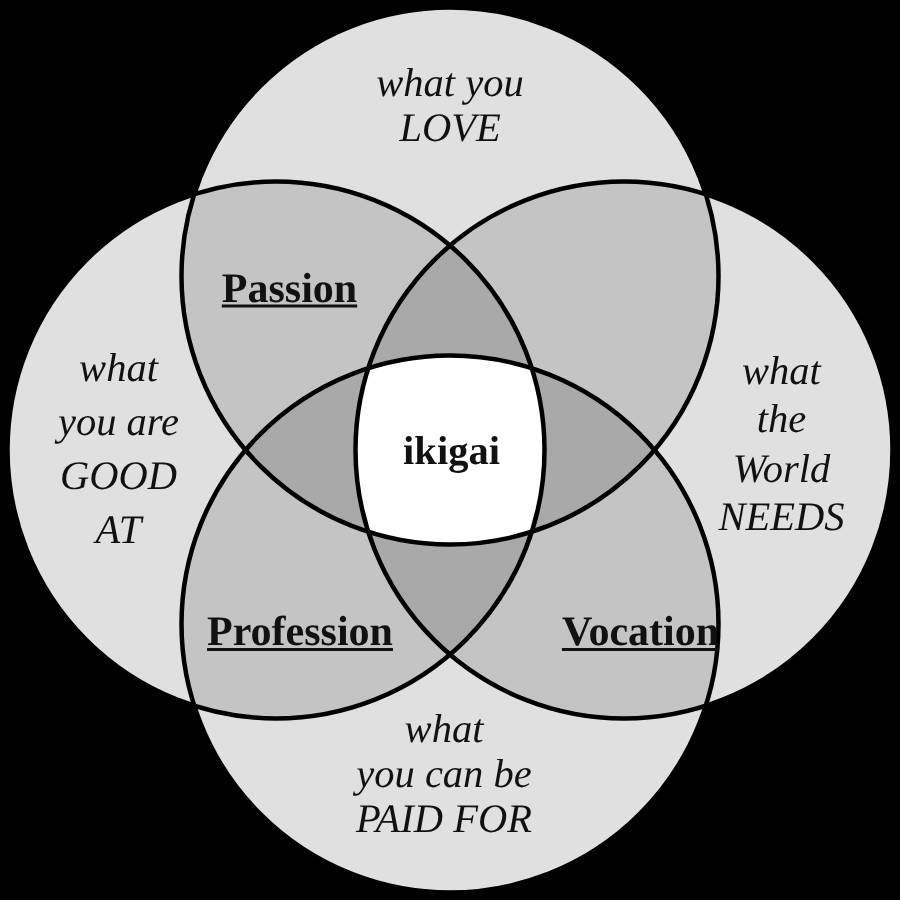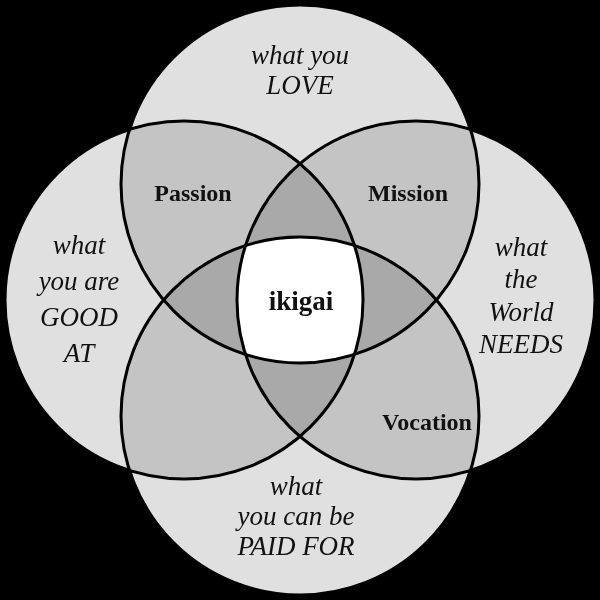--- a/index.html
+++ b/index.html
@@ -28,21 +28,22 @@
     color: #111111;
     font-family: "Liberation Serif", serif;
     pointer-events: none;
   }
   .lbl-outer {
     font-style: italic;
     font-size: 27px;
   }
   .lbl-inner {
     font-weight: bold;
-    font-size: 24px;
+    font-size: 28px;
+    text-decoration: underline;
   }
   .lbl-center {
     font-weight: bold;
     font-size: 27px;
     text-align: center;
   }
   .lh-tight { line-height: 1.12; }
   .lh-med   { line-height: 1.2;  }
   .lh-loose { line-height: 1.33; }
 </style>
@@ -134,18 +135,18 @@
 GOOD
 AT</div>
   <div class="lbl lbl-outer lh-med" style="left:521px; top:296px;">what
 the World
 NEEDS</div>
   <div class="lbl lbl-outer lh-tight" style="left:296px; top:516px;">what
 you can be
 PAID FOR</div>
 
   <div class="lbl lbl-inner" style="left:193px; top:193px;">Passion</div>
-  <div class="lbl lbl-inner" style="left:408px; top:193px;">Mission</div>
+  <div class="lbl lbl-inner" style="left:200px; top:422px;">Profession</div>
   <div class="lbl lbl-inner" style="left:399px; top:422px;margin-left:28px;">Vocation</div>
 
   <div class="lbl lbl-center" style="left:301px; top:301px;">ikigai</div>
 
 </div>
 
 </body></html>

